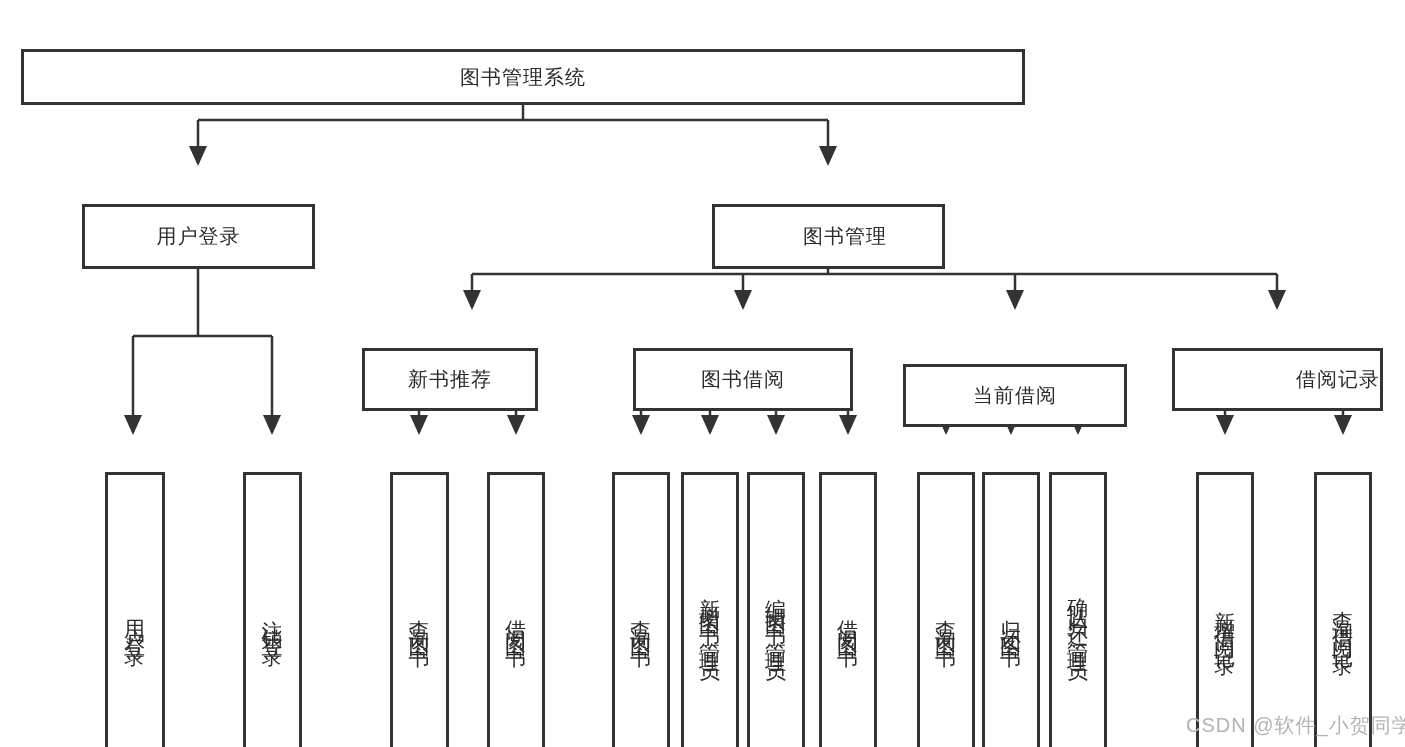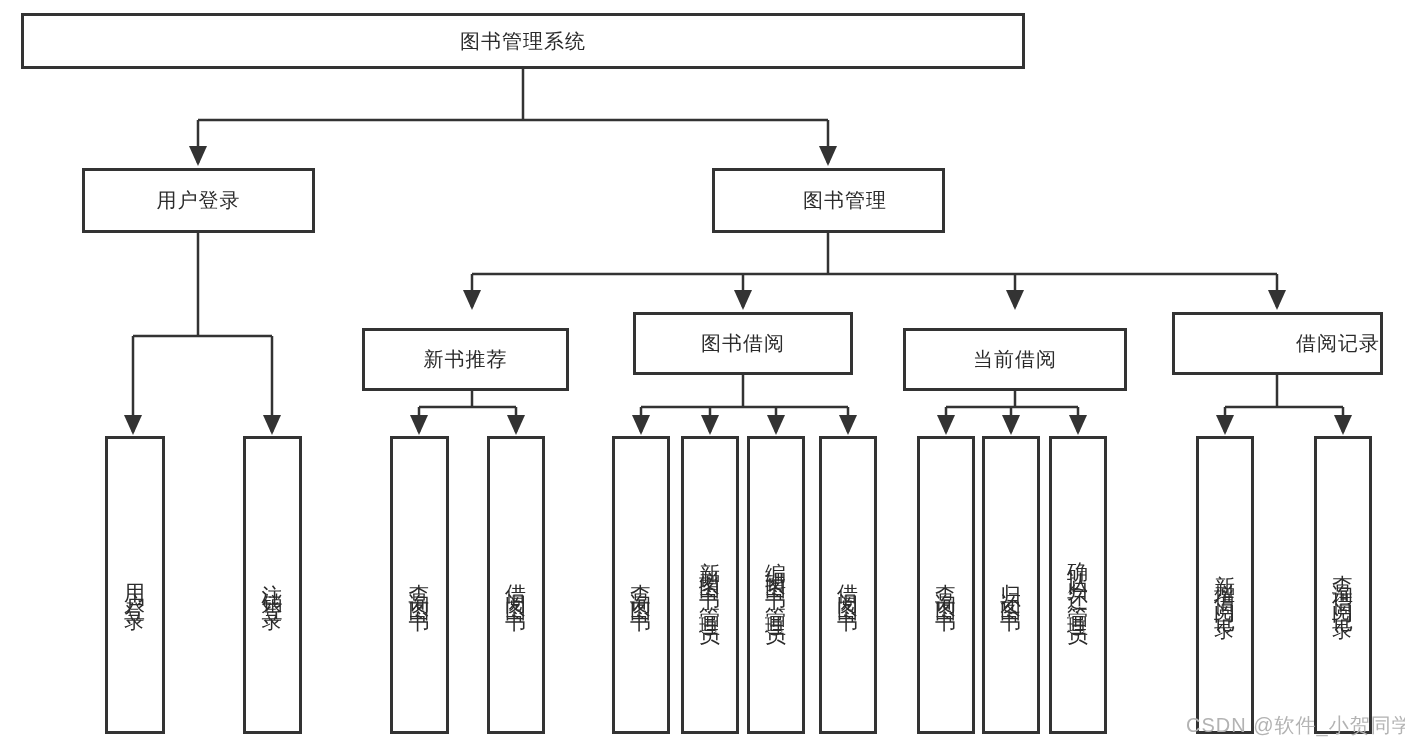--- a/index.html
+++ b/index.html
@@ -20,35 +20,36 @@
   .connectors{position:absolute;left:0;top:0;width:1405px;height:747px;pointer-events:none;}
   .connectors path{stroke:var(--line);stroke-width:2.5;fill:none;}
   .connectors .ah{fill:var(--line);stroke:none;}
   .box{
     position:absolute;
     box-sizing:border-box;
     border:3px solid var(--border);
     background:#ffffff;
     display:flex;align-items:center;justify-content:center;
     color:var(--text);
+    margin-top:36px;
   }
   .hbox{font-size:20px;letter-spacing:1px;white-space:nowrap;}
   .vbox .vtext{
     writing-mode:vertical-rl;
     text-orientation:mixed;
     font-size:21px;
     line-height:1;
     letter-spacing:9px;
     white-space:nowrap;
   }
   
   .b-root{left:21px;top:13px;width:1004px;height:56px;}
   .b-user-login{left:82px;top:168px;width:233px;height:65px;}
   .b-book-mgmt{left:712px;top:168px;width:233px;height:65px;padding-left:33px;}
-  .b-new-book-rec{left:362px;top:328px;width:207px;height:63px;}
+  .b-new-book-rec{left:362px;top:312px;width:176px;height:63px;}
   .b-book-borrow{left:633px;top:312px;width:220px;height:63px;text-align:center;}
   .b-current-borrow{left:903px;top:328px;width:224px;height:63px;align-items:center;}
   .b-borrow-record{left:1172px;top:312px;width:211px;height:63px;justify-content:flex-end;}
   
   .leaf{top:436px;height:298px;}
   .b-leaf-user-login{left:105px;width:60px;}
   .b-leaf-logout{left:243px;width:59px;}
   .b-rec-query{left:390px;width:59px;}
   .b-rec-borrow{left:487px;width:58px;}
   .b-bb-query{left:612px;width:58px;}

